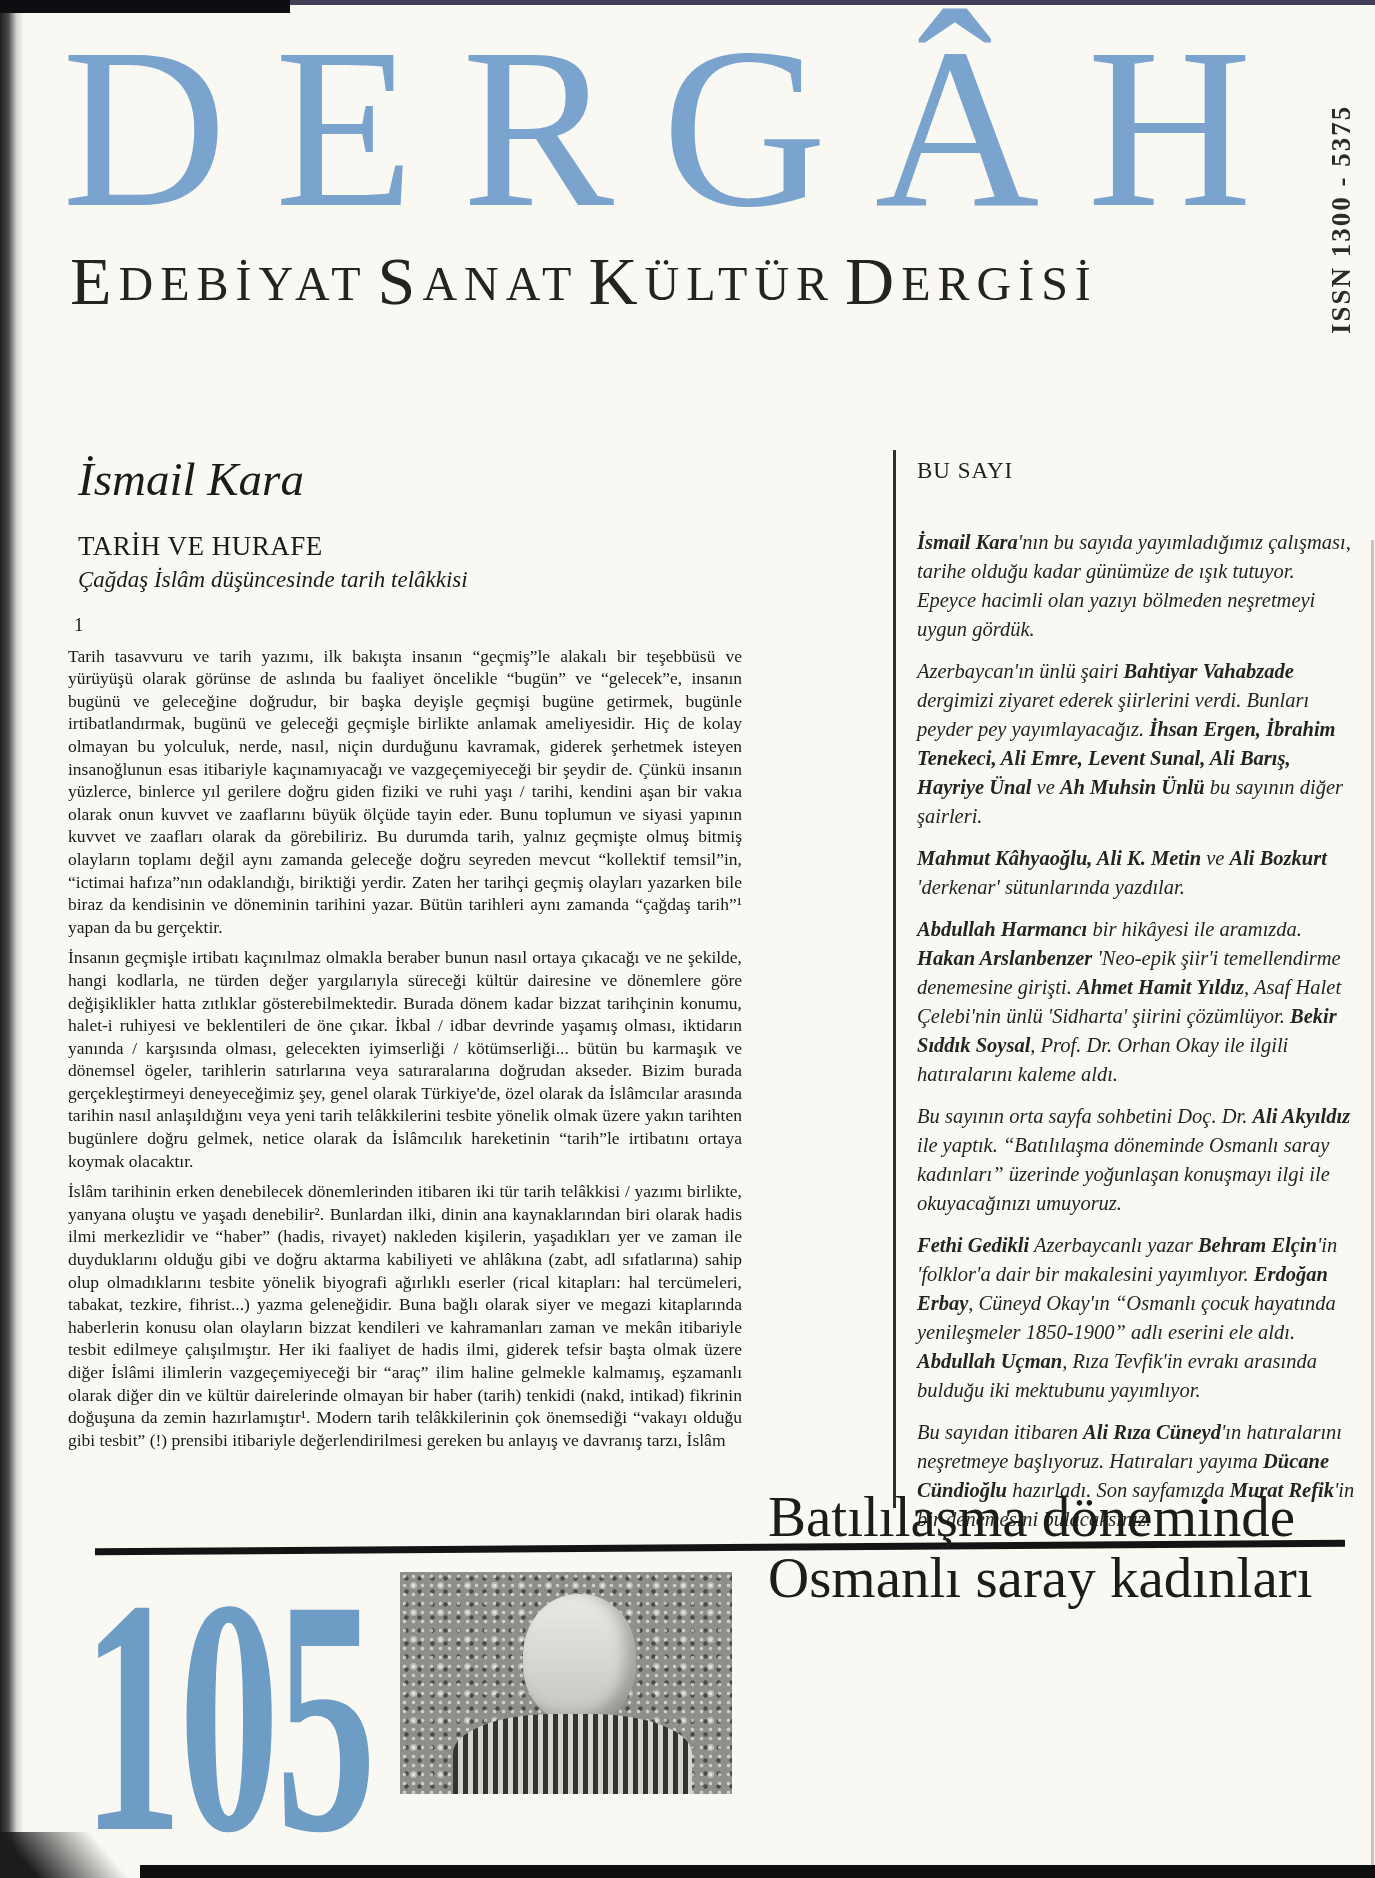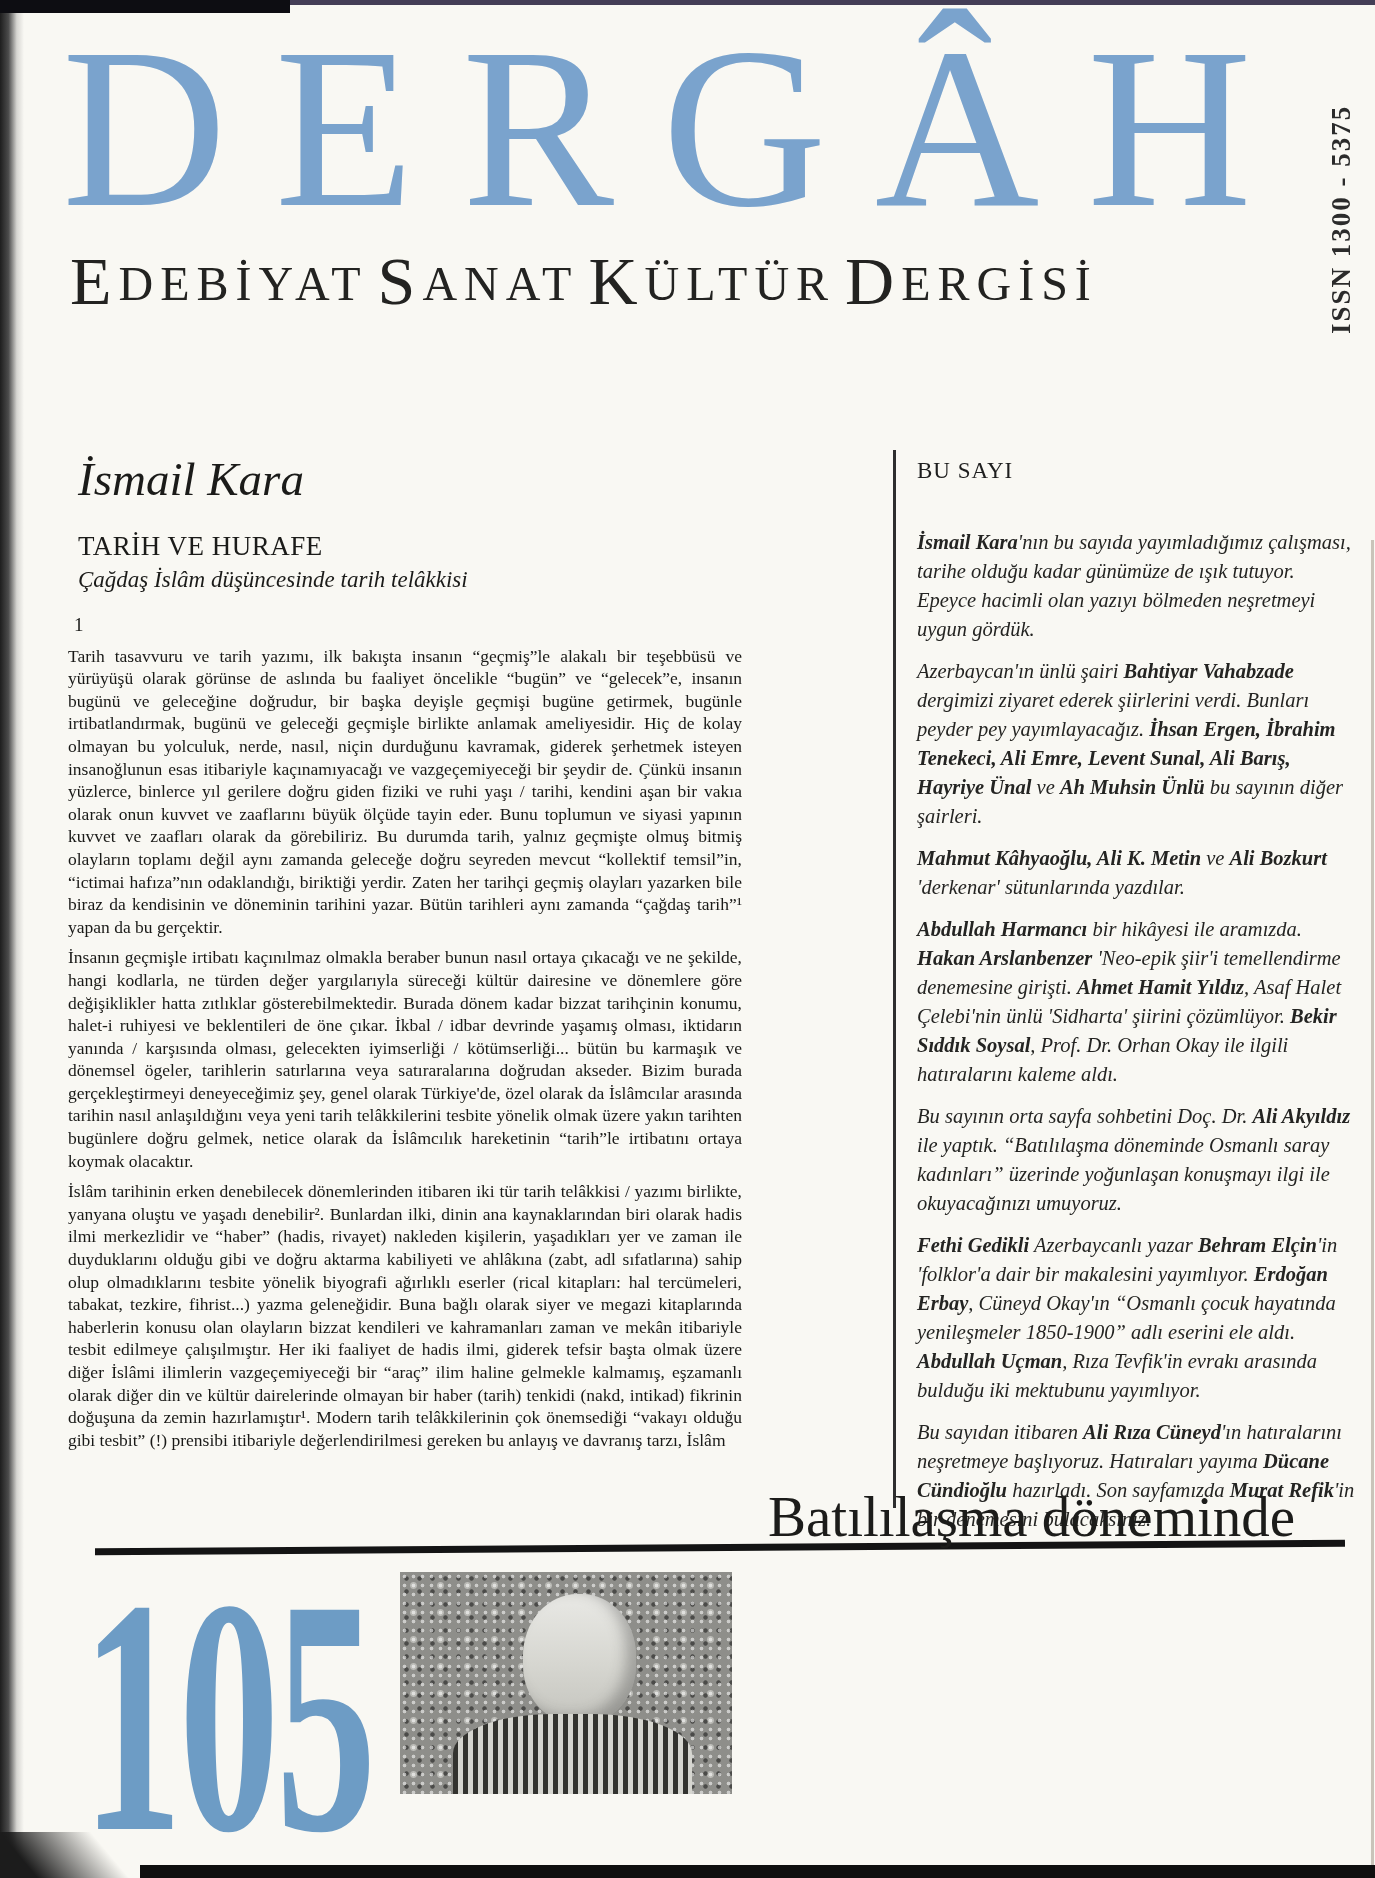--- a/index.html
+++ b/index.html
@@ -109,17 +109,18 @@
   <div class="issue-number">105</div>
 
   <div class="photo">
     <div class="foliage"></div>
     <div class="face"></div>
     <div class="shoulders"></div>
   </div>
 
   <div class="headline">
     <div>Batılılaşma döneminde</div>
+    <div>Osmanlı saray kadınları</div>
   </div>
 
   <div class="edge-bottom"></div>
   <div class="edge-bottom-left"></div>
 </div>
 
 </body></html>

